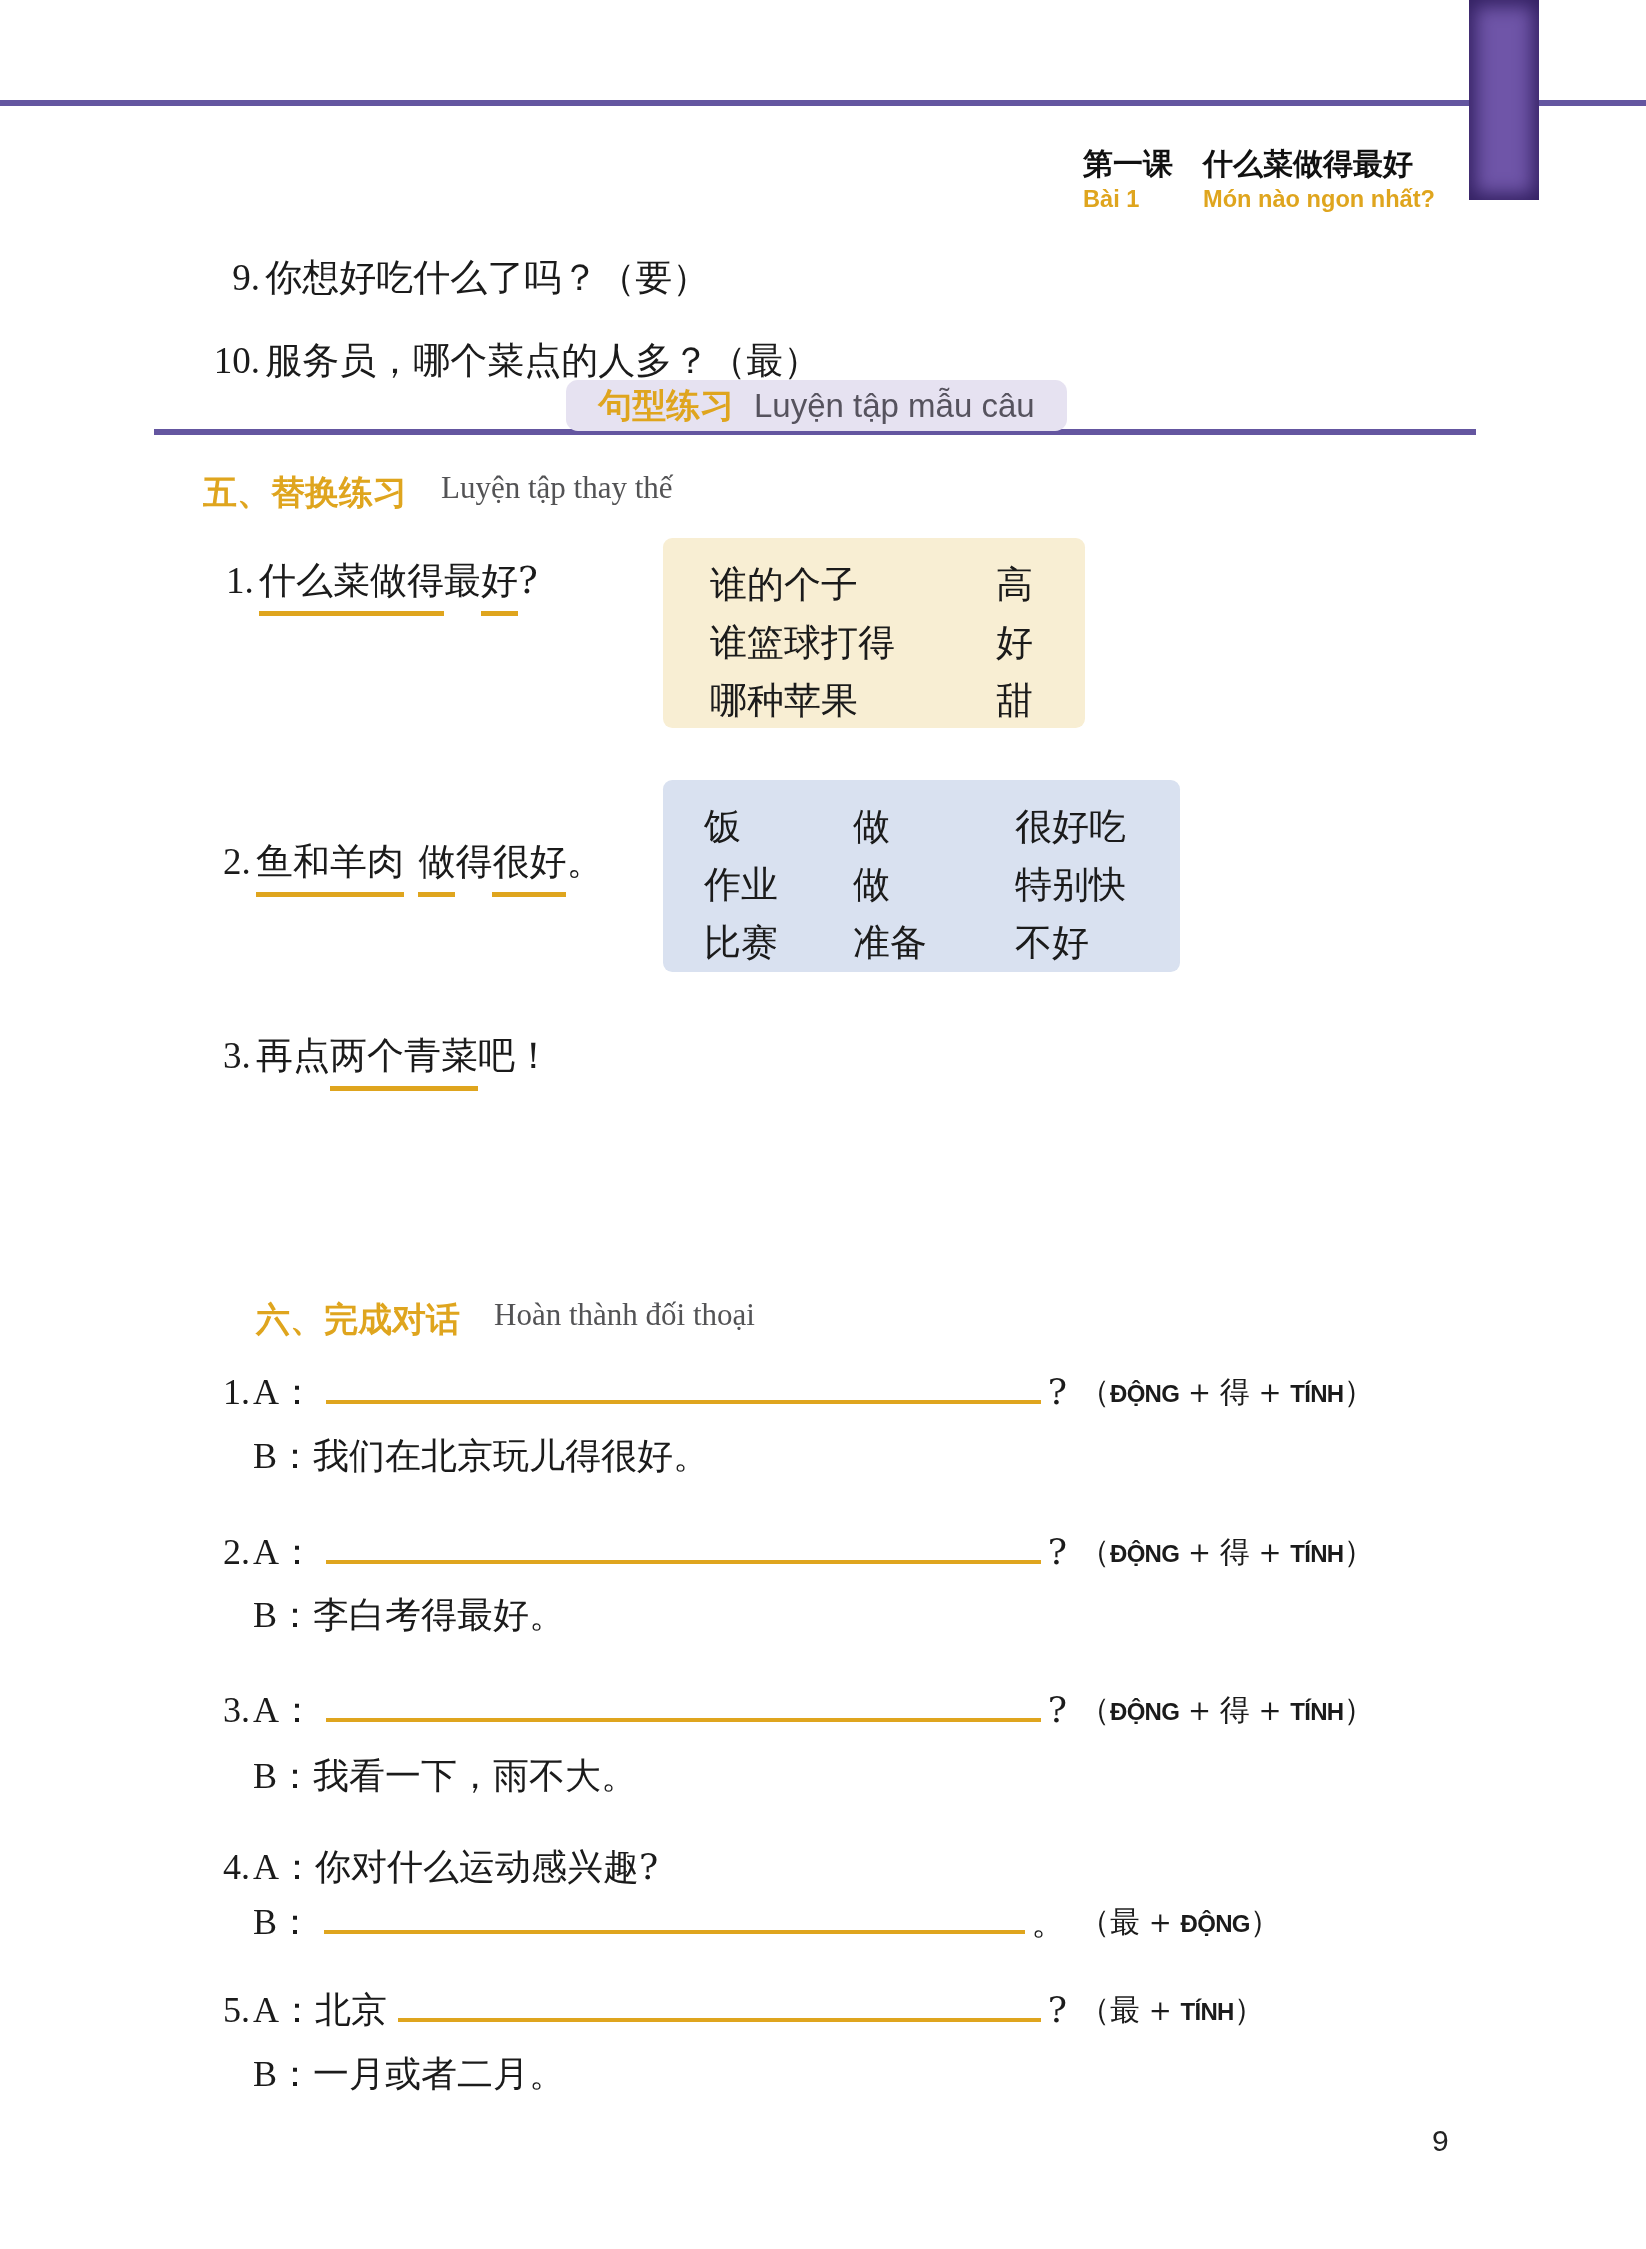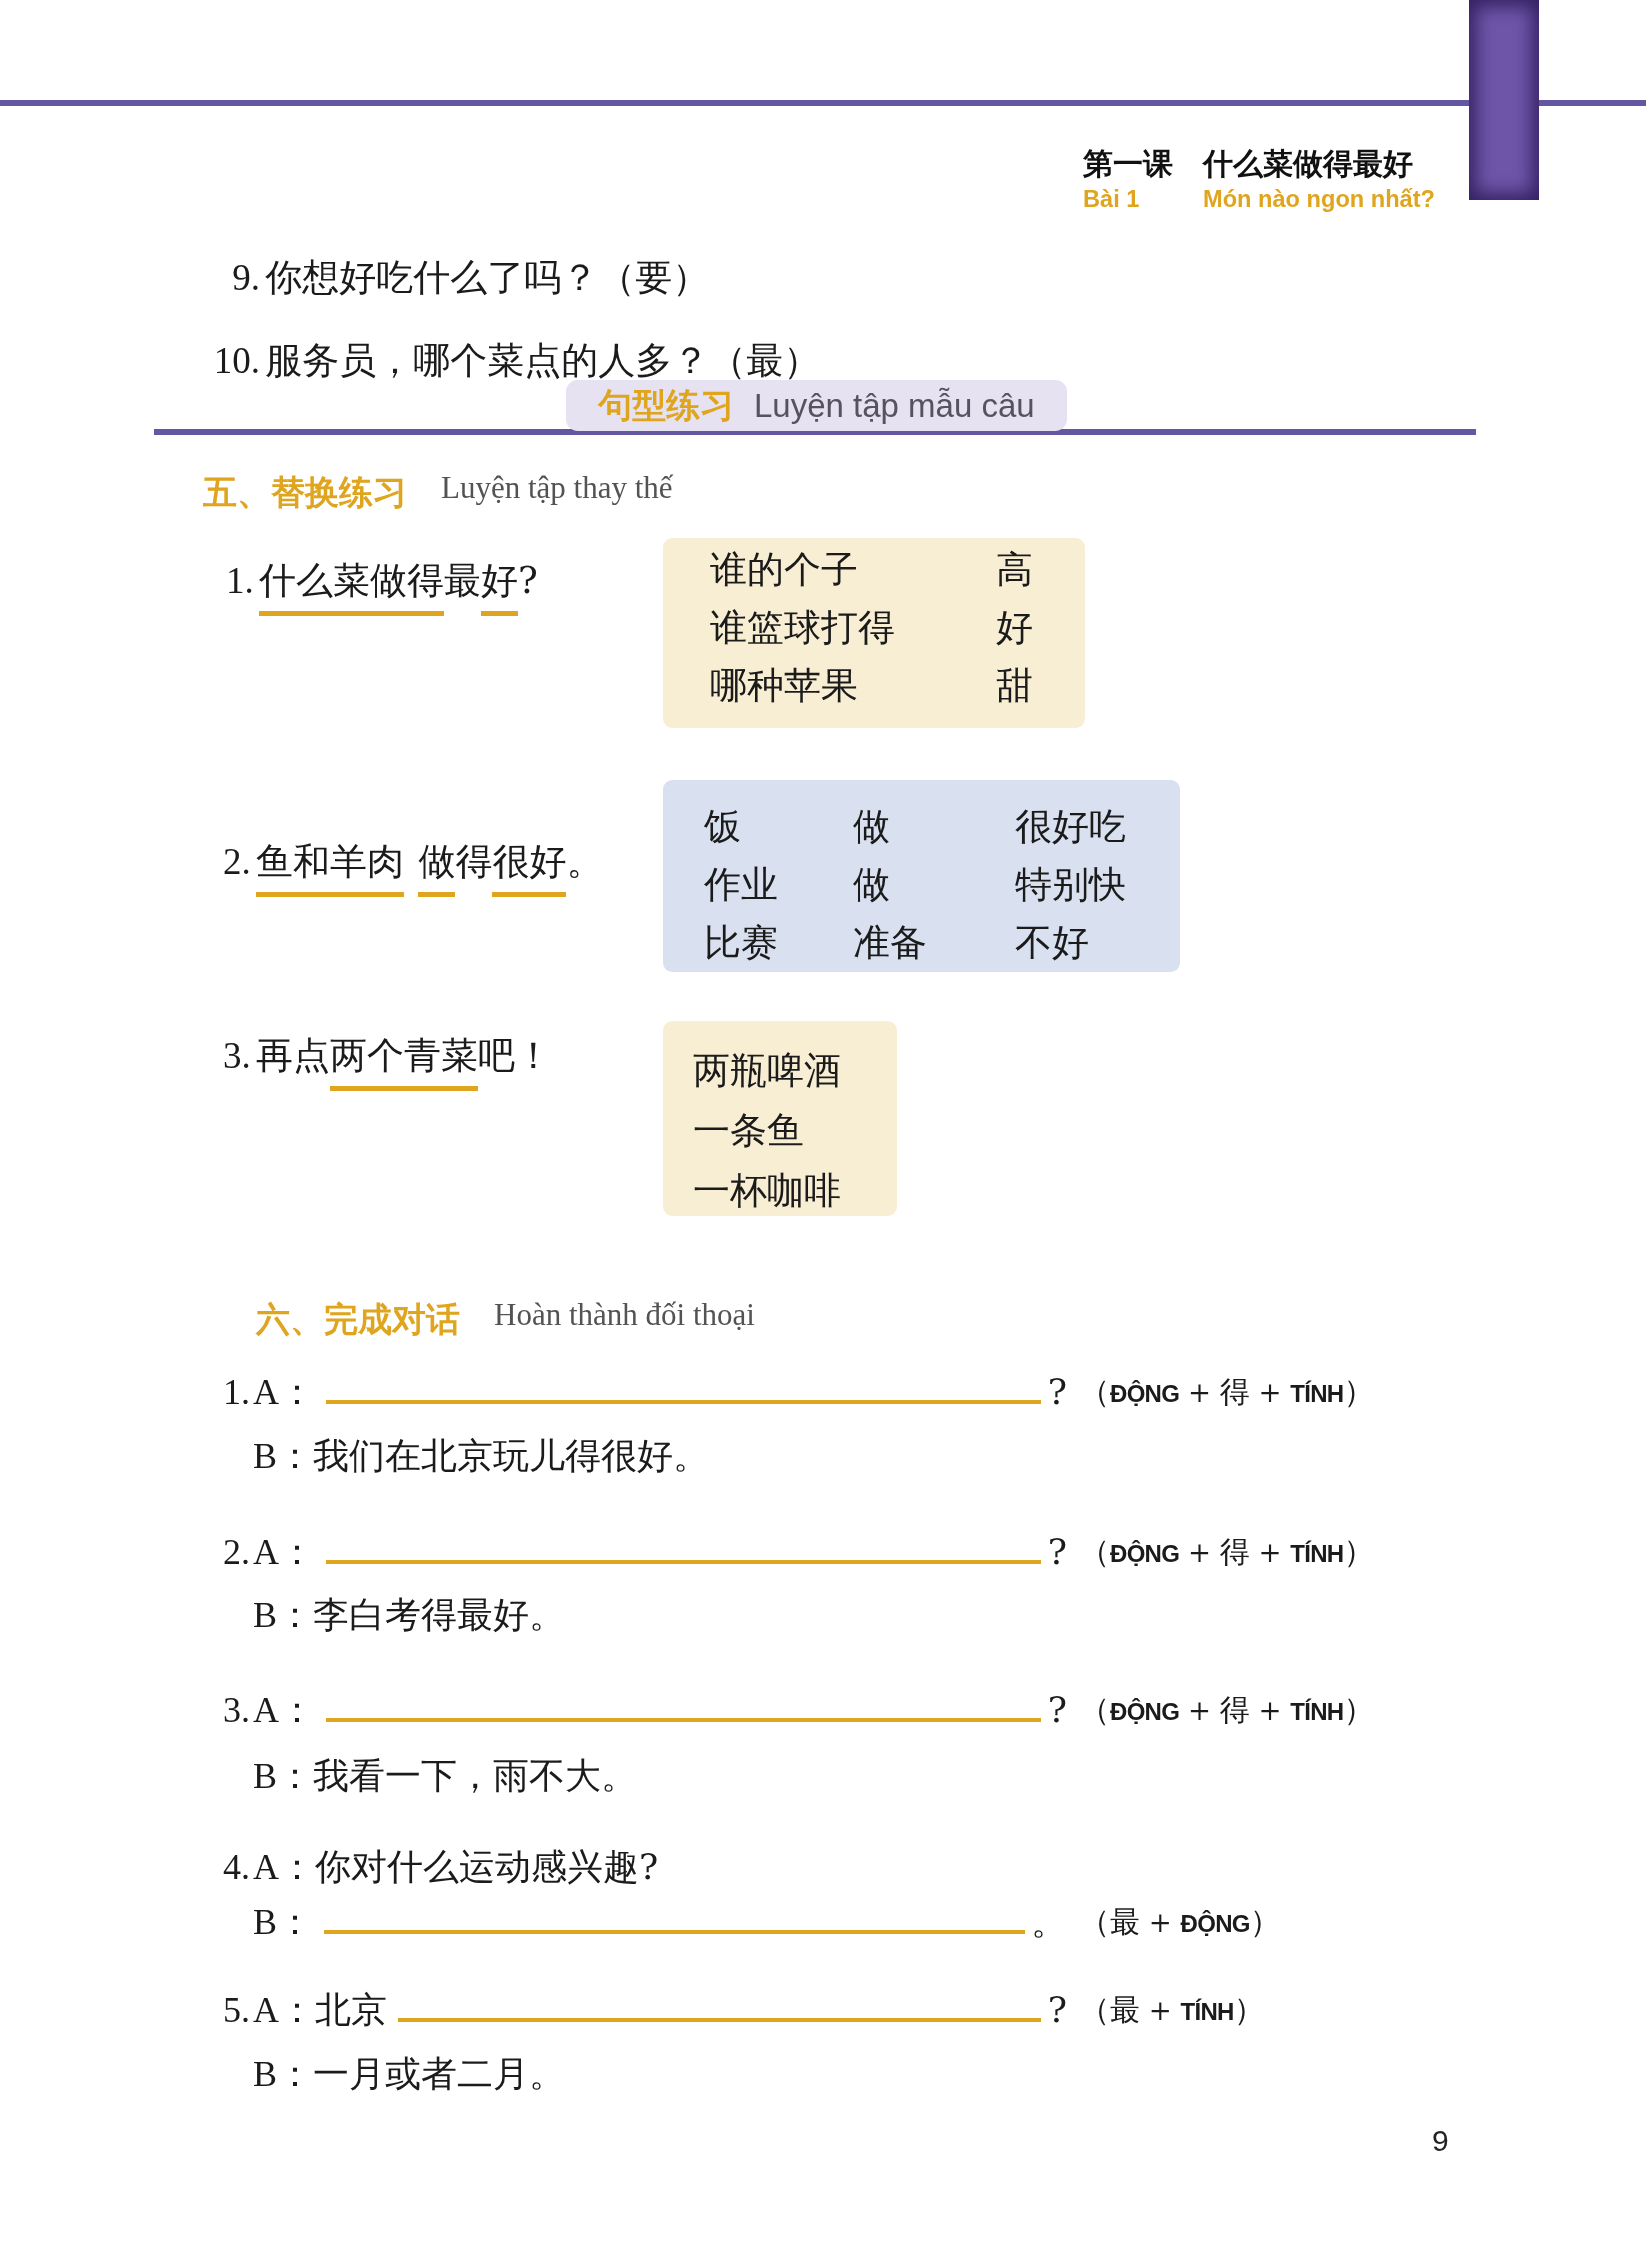--- a/index.html
+++ b/index.html
@@ -51,21 +51,21 @@
   .seg.gap{margin-left:14.4px;}
   .ex1{left:226px;top:558px;}
   .ex2{left:223px;top:839px;}
   .ex3{left:223px;top:1033px;}
 
   
   .sbox{position:absolute;border-radius:9.2px;font-size:37px;}
   .sbox .cell{white-space:nowrap;}
   .box1{left:663px;top:538px;width:422px;height:190px;background:var(--cream);
     display:grid;grid-template-columns:1fr auto;grid-auto-rows:58px;align-items:center;
-    padding:3px 52px 0 47px;box-sizing:border-box;}
+    padding:18px 52px 0 47px;box-sizing:border-box;}
   .box2{left:663px;top:780px;width:517px;height:192px;background:var(--bluebox);
     display:grid;grid-template-columns:149px 162px auto;grid-auto-rows:58px;align-items:center;
     padding:18.3px 0 0 41px;box-sizing:border-box;}
   .box3{left:663px;top:1021px;width:234px;height:195px;background:var(--cream);
     display:grid;grid-auto-rows:60px;align-items:center;
     padding:19.6px 0 0 30px;box-sizing:border-box;}
 
   
   .d-row{position:absolute;left:223px;width:844px;display:flex;align-items:baseline;
     font-size:36px;line-height:45px;white-space:nowrap;}
@@ -156,25 +156,20 @@
     <span class="cell">准备</span>
     <span class="cell">不好</span>
   </div>
 
   <div class="ex-row ex3">
     <span class="num">3.</span>
     <span class="seg">再点</span>
     <span class="seg u">两个青菜</span>
     <span class="seg">吧！</span>
   </div>
-  <div class="sbox box3">
-    <span class="cell">两瓶啤酒</span>
-    <span class="cell">一条鱼</span>
-    <span class="cell">一杯咖啡</span>
-  </div>
 
   <div class="sec sec6">
     <span class="zh">六、完成对话</span>
     <span class="vi">Hoàn thành đối thoại</span>
   </div>
 
   <div class="d-row d1a">
     <span class="num">1.</span>
     <span class="lbl">A：</span>
     <div class="blank"></div>

